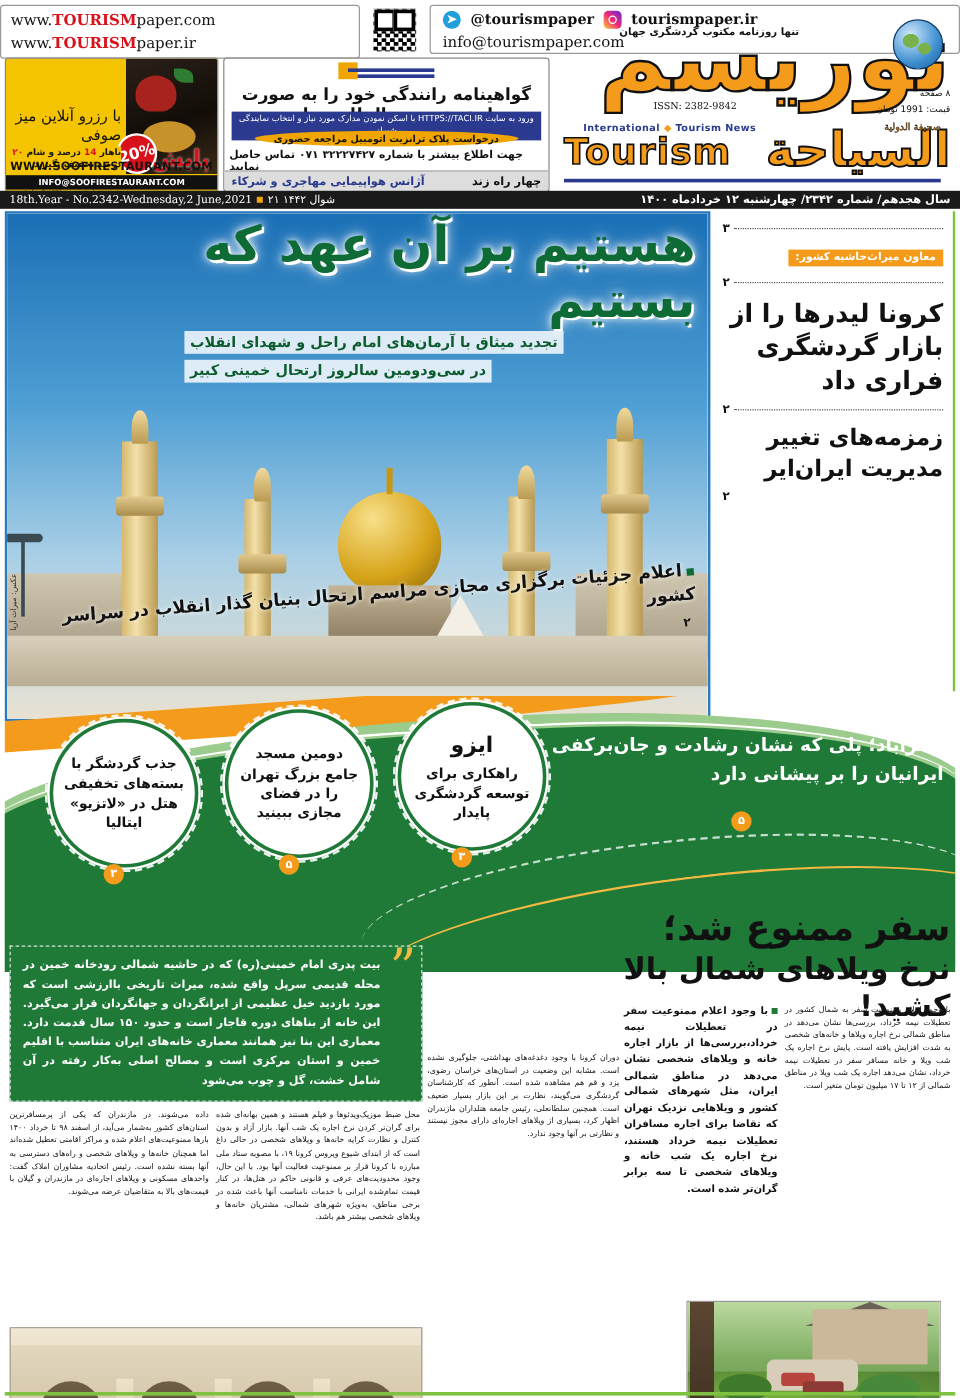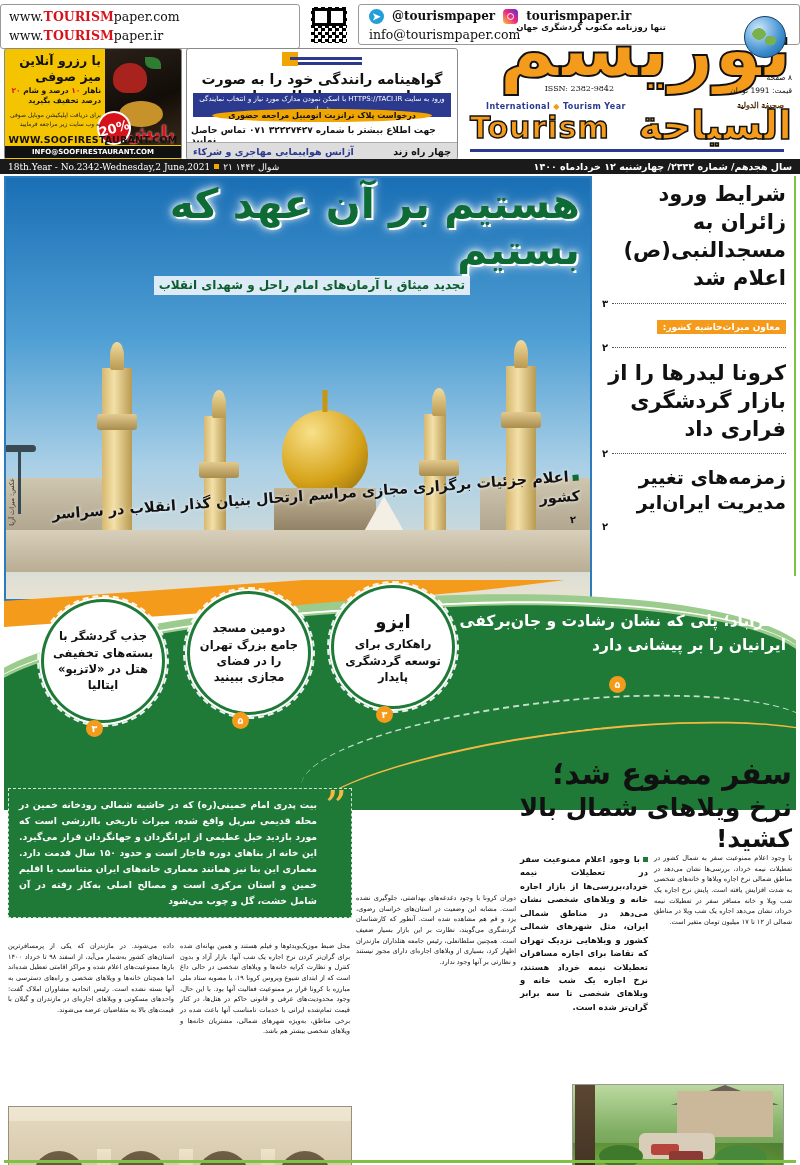--- a/index.html
+++ b/index.html
@@ -68,21 +68,21 @@
   .soofi-photo::after{content:"";position:absolute;left:14px;top:52px;width:44px;height:26px;
      border-radius:50%;background:#c8922a;}
   .soofi-leaf{position:absolute;left:40px;top:8px;width:16px;height:12px;border-radius:0 60% 0 60%;
      background:#2e7d32;}
   .soofi-logo{position:absolute;right:6px;bottom:16px;color:#d8121a;font-size:19px;font-weight:bold;
      text-shadow:0 0 2px #fff; direction:rtl;}
   .soofi-badge{position:absolute;right:50px;bottom:14px;width:34px;height:34px;border-radius:50%;
      background:#d8121a;color:#fff;display:flex;align-items:center;justify-content:center;
      font-size:13px;font-weight:bold;transform:rotate(-16deg);border:2px solid #fff;}
   .soofi-txt{position:absolute;right:80px;left:4px;top:4px;text-align:right;direction:rtl;}
-  .soofi-l1{font-size:12.5px;font-weight:bold;color:#111;line-height:1.25;}
+  .soofi-l1{font-size:12.5px;font-weight:normal;color:#111;line-height:1.25;margin-top:36px;}
   .soofi-l2{font-size:7.5px;font-weight:bold;color:#111;background:#f5c400;margin-top:2px;line-height:1.3;}
   .soofi-l2 b{color:#d8121a;}
   .soofi-l3{font-size:6px;color:#222;margin-top:4px;line-height:1.5;}
   .soofi-url{position:absolute;left:0;right:0;bottom:14px;text-align:center;font-size:9.5px;
      font-weight:bold;color:#111;letter-spacing:.2px;direction:ltr;
      font-family:"DejaVu Sans","Liberation Sans",sans-serif;}
   .soofi-mail{position:absolute;left:0;right:0;bottom:1px;text-align:center;font-size:7px;
      font-weight:bold;color:#fff;background:#111;padding:2px 0;direction:ltr;}
 
   .ad-drive {
@@ -255,21 +255,21 @@
   .qmark{position:absolute;right:4px;top:4px;font-size:44px;color:#F5B942;line-height:.7;
      font-family:"DejaVu Serif","Liberation Serif",serif;}
 
   
   .col{position:absolute;direction:rtl;text-align:justify;font-size:6.6px;line-height:1.62;color:#111;}
   .colA{left:8px;top:748px;width:166px;height:320px;}
   .colB{left:180px;top:748px;width:170px;height:320px;}
   .colC{left:356px;top:700px;width:160px;height:370px;}
   .colD{left:520px;top:660px;width:128px;height:410px;}
   .colE{left:654px;top:660px;width:138px;height:250px;}
-  .col p{margin-bottom:4px;margin-top:17px;}
+  .col p{margin-bottom:4px;}
   .col .lead{font-weight:bold;font-size:8.4px;line-height:1.6;}
   .col .lead .sq{display:inline-block;width:5px;height:5px;background:#1f7a38;margin-left:3px;}
 
   
   .villa{position:absolute;left:572px;top:908px;width:212px;height:106px;overflow:hidden;
      border:1px solid #999;}
   .v-sky{position:absolute;inset:0;background:linear-gradient(#bcd9a0,#7fae62 45%,#5e8a46);}
   .v-house{position:absolute;right:10px;top:6px;width:96px;height:46px;background:#cbb79a;}
   .v-roof{position:absolute;right:4px;top:0;width:0;height:0;border-left:54px solid transparent;
      border-right:54px solid transparent;border-bottom:20px solid #6b6257;}
@@ -331,21 +331,21 @@
     <div class="ad-soofi">
       <div class="soofi-photo">
         <span class="soofi-leaf"></span>
       </div>
       <div class="soofi-badge">20%</div>
       <div class="soofi-logo">پایش</div>
       <div class="soofi-txt">
         <div class="soofi-l1">با رزرو آنلاین میز صوفی</div>
         <div class="soofi-l2">
           <span>ناهار</span>
-          <b>۱۰</b>
+          <b>14</b>
           <span>درصد و شام</span>
           <b>۲۰</b>
           <span>درصد تخفیف بگیرید</span>
         </div>
         <div class="soofi-l3">برای دریافت اپلیکیشن موبایل صوفی به وب سایت زیر مراجعه فرمایید</div>
       </div>
       <div class="soofi-url">WWW.SOOFIRESTAURANT.COM</div>
       <div class="soofi-mail">INFO@SOOFIRESTAURANT.COM</div>
     </div>
 
@@ -378,41 +378,38 @@
       <div>۸ صفحه</div>
       <div>قیمت: 1991 تومان</div>
     </div>
     <div class="mh-ar">
       <div class="mh-arword">السياحة</div>
       <div class="mh-arsub">صحيفة الدولية</div>
       <div class="mh-en">Tourism</div>
       <div class="mh-ensub">
         <span>International</span>
         <span class="dia">◆</span>
-        <span>Tourism Year</span>
+        <span>Tourism News</span>
       </div>
       <div class="mh-rule"></div>
     </div>
   </div>
 
   <div class="datebar">
     <div class="db-fa">سال هجدهم/ شماره ۲۳۴۲/ چهارشنبه ۱۲ خردادماه ۱۴۰۰</div>
     <div class="db-en">
       <span>18th.Year - No.2342-Wednesday,2 June,2021</span>
       <span class="db-dot"></span>
       <span>۲۱ شوال ۱۴۴۲</span>
     </div>
   </div>
 
   <div class="body-wrap">
 
     <div class="sidecol">
-      <div>
-        <div class="side-h">شرایط ورود زائران به مسجدالنبی(ص) اعلام شد</div>
-      </div>
       <div class="side-rule">
         <span class="dots"></span>
         <span class="num">۳</span>
       </div>
 
       <div>
         <span class="side-kicker">معاون میراث‌حاشیه کشور:</span>
       </div>
       <div class="side-rule">
         <span class="dots"></span>
@@ -445,20 +442,21 @@
       <div class="minaret m4"></div>
       <div class="dome"></div>
       <div class="drum"></div>
       <div class="tent"></div>
       <div class="ground"></div>
       <div class="lamp"></div>
 
       <div class="hl-main">هستیم بر آن عهد که بستیم</div>
       <div class="hl-sub">
         <div>تجدید میثاق با آرمان‌های امام راحل و شهدای انقلاب</div><br>
+        <div>در سی‌ودومین سالروز ارتحال خمینی کبیر</div>
       </div>
       <div class="ph-credit">عکس: میراث آریا</div>
       <div class="photo-cap">
         <span class="sq"></span><span>اعلام جزئیات برگزاری مجازی مراسم ارتحال بنیان گذار انقلاب در سراسر کشور</span>
       </div>
       <div class="cap-pg">۲</div>
     </div>
 
     <div class="greenband">
       <div class="gb-orange"></div>

